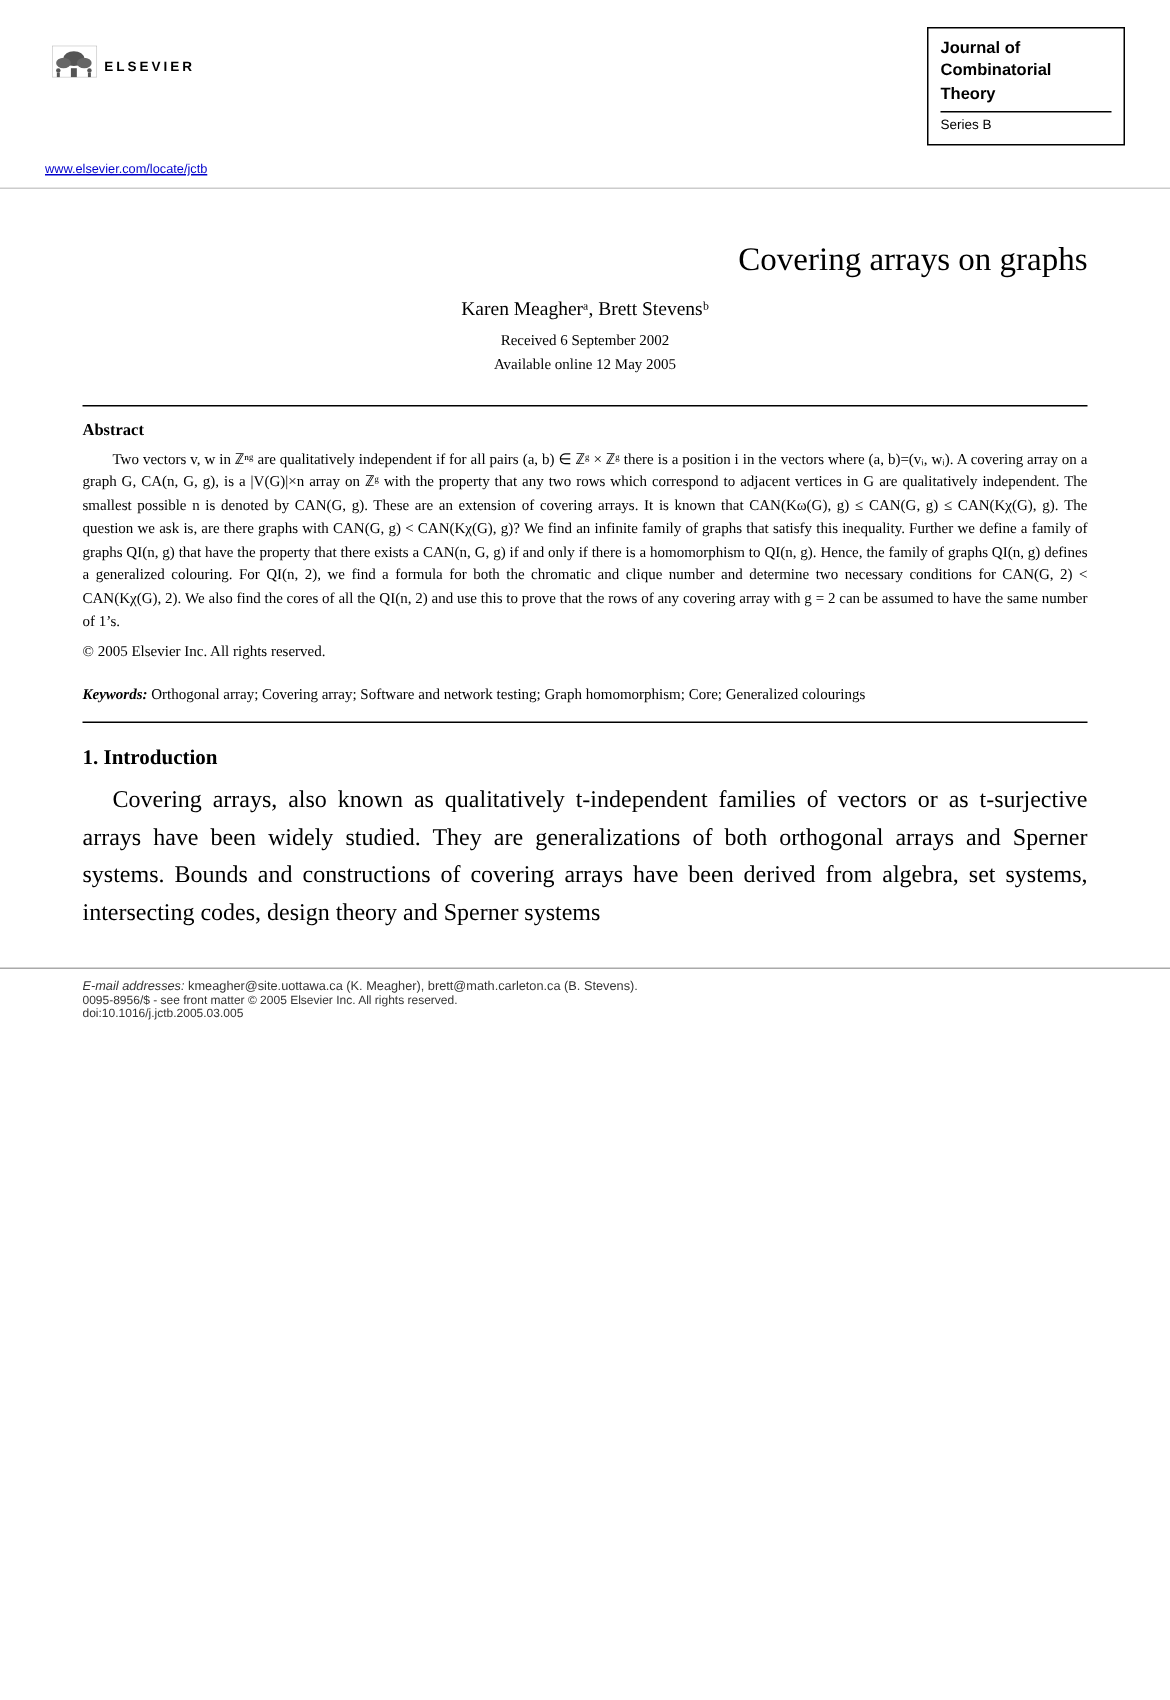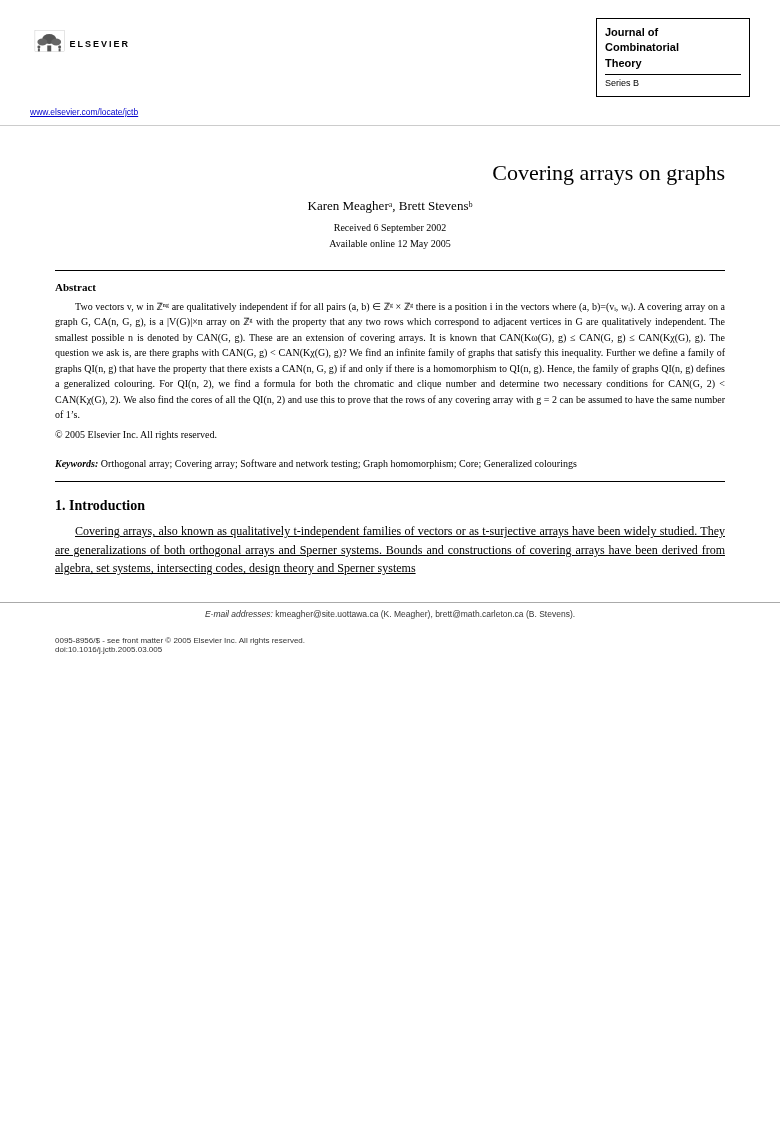--- a/index.html
+++ b/index.html
@@ -72,21 +72,21 @@
       vertical-align: super;
       color: #e05a00;
     }
     .journal-info-center {
       font-size: 8.5px;
       font-family: Arial, sans-serif;
       margin-top: 6px;
       color: #333;
     }
     .journal-right {
-      width: 154px;
+      width: 132px;
       border: 1px solid #000;
       padding: 6px 8px;
       font-size: 10px;
       line-height: 1.4;
       text-align: left;
     }
     .journal-right .title-line {
       font-size: 11px;
       font-weight: bold;
       font-family: Arial, sans-serif;
@@ -170,41 +170,39 @@
     }
     .keywords-section .kw-label {
       font-style: italic;
     }
     .section-title {
       font-size: 14px;
       font-weight: bold;
       margin: 16px 0 8px 0;
     }
     .section-text {
-      font-size: 12px;
+      font-size: 16px;
       line-height: 1.55;
       text-align: justify;
-      text-decoration: underline;
     }
     .section-text p {
       text-indent: 20px;
       margin-bottom: 4px;
     }
     
     .footer {
       border-top: 1px solid #aaa;
       padding: 6px 55px;
       font-size: 8.5px;
       font-family: Arial, sans-serif;
       color: #333;
     }
     .footer-email {
-      margin-bottom: 17px;
-      font-size: 8.5px;
-      text-align: center;
+      margin-bottom: 0;
+      font-size: 8.5px;
     }
     .footer-bottom {
       font-size: 8px;
     }
     .italic { font-style: italic; }
     .bold { font-weight: bold; }
   </style>
 </head>
 <body>
 

